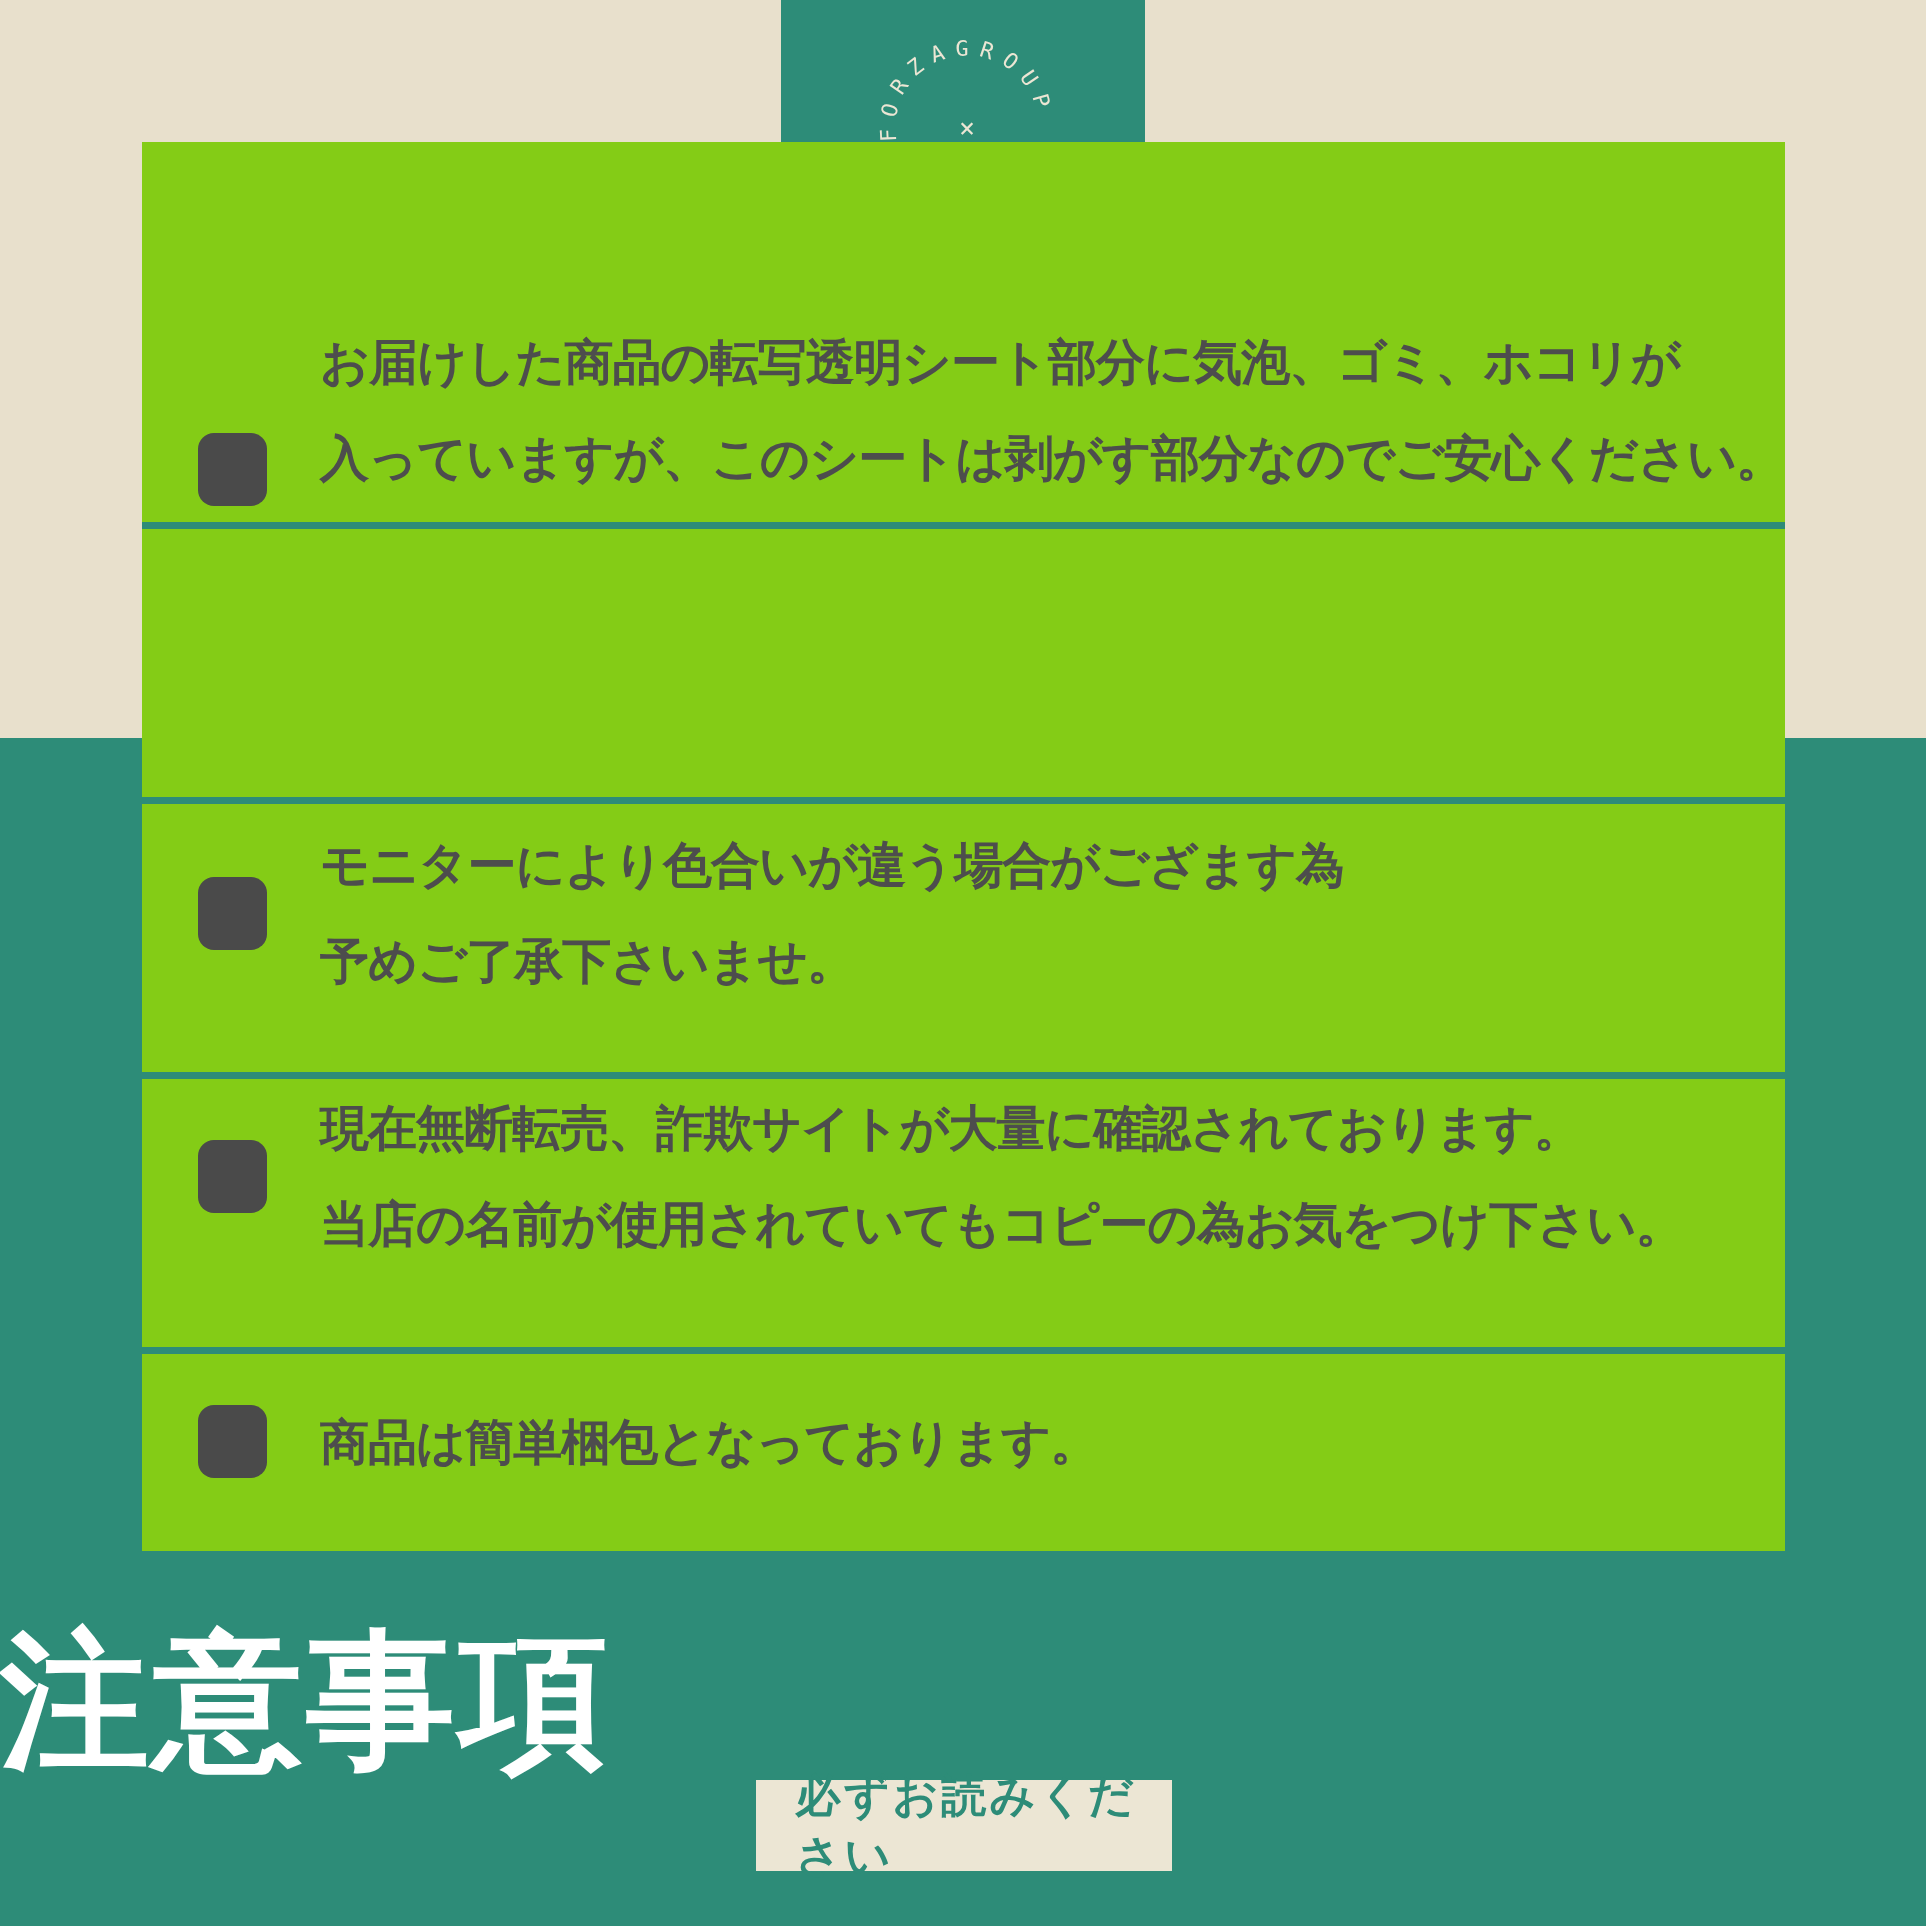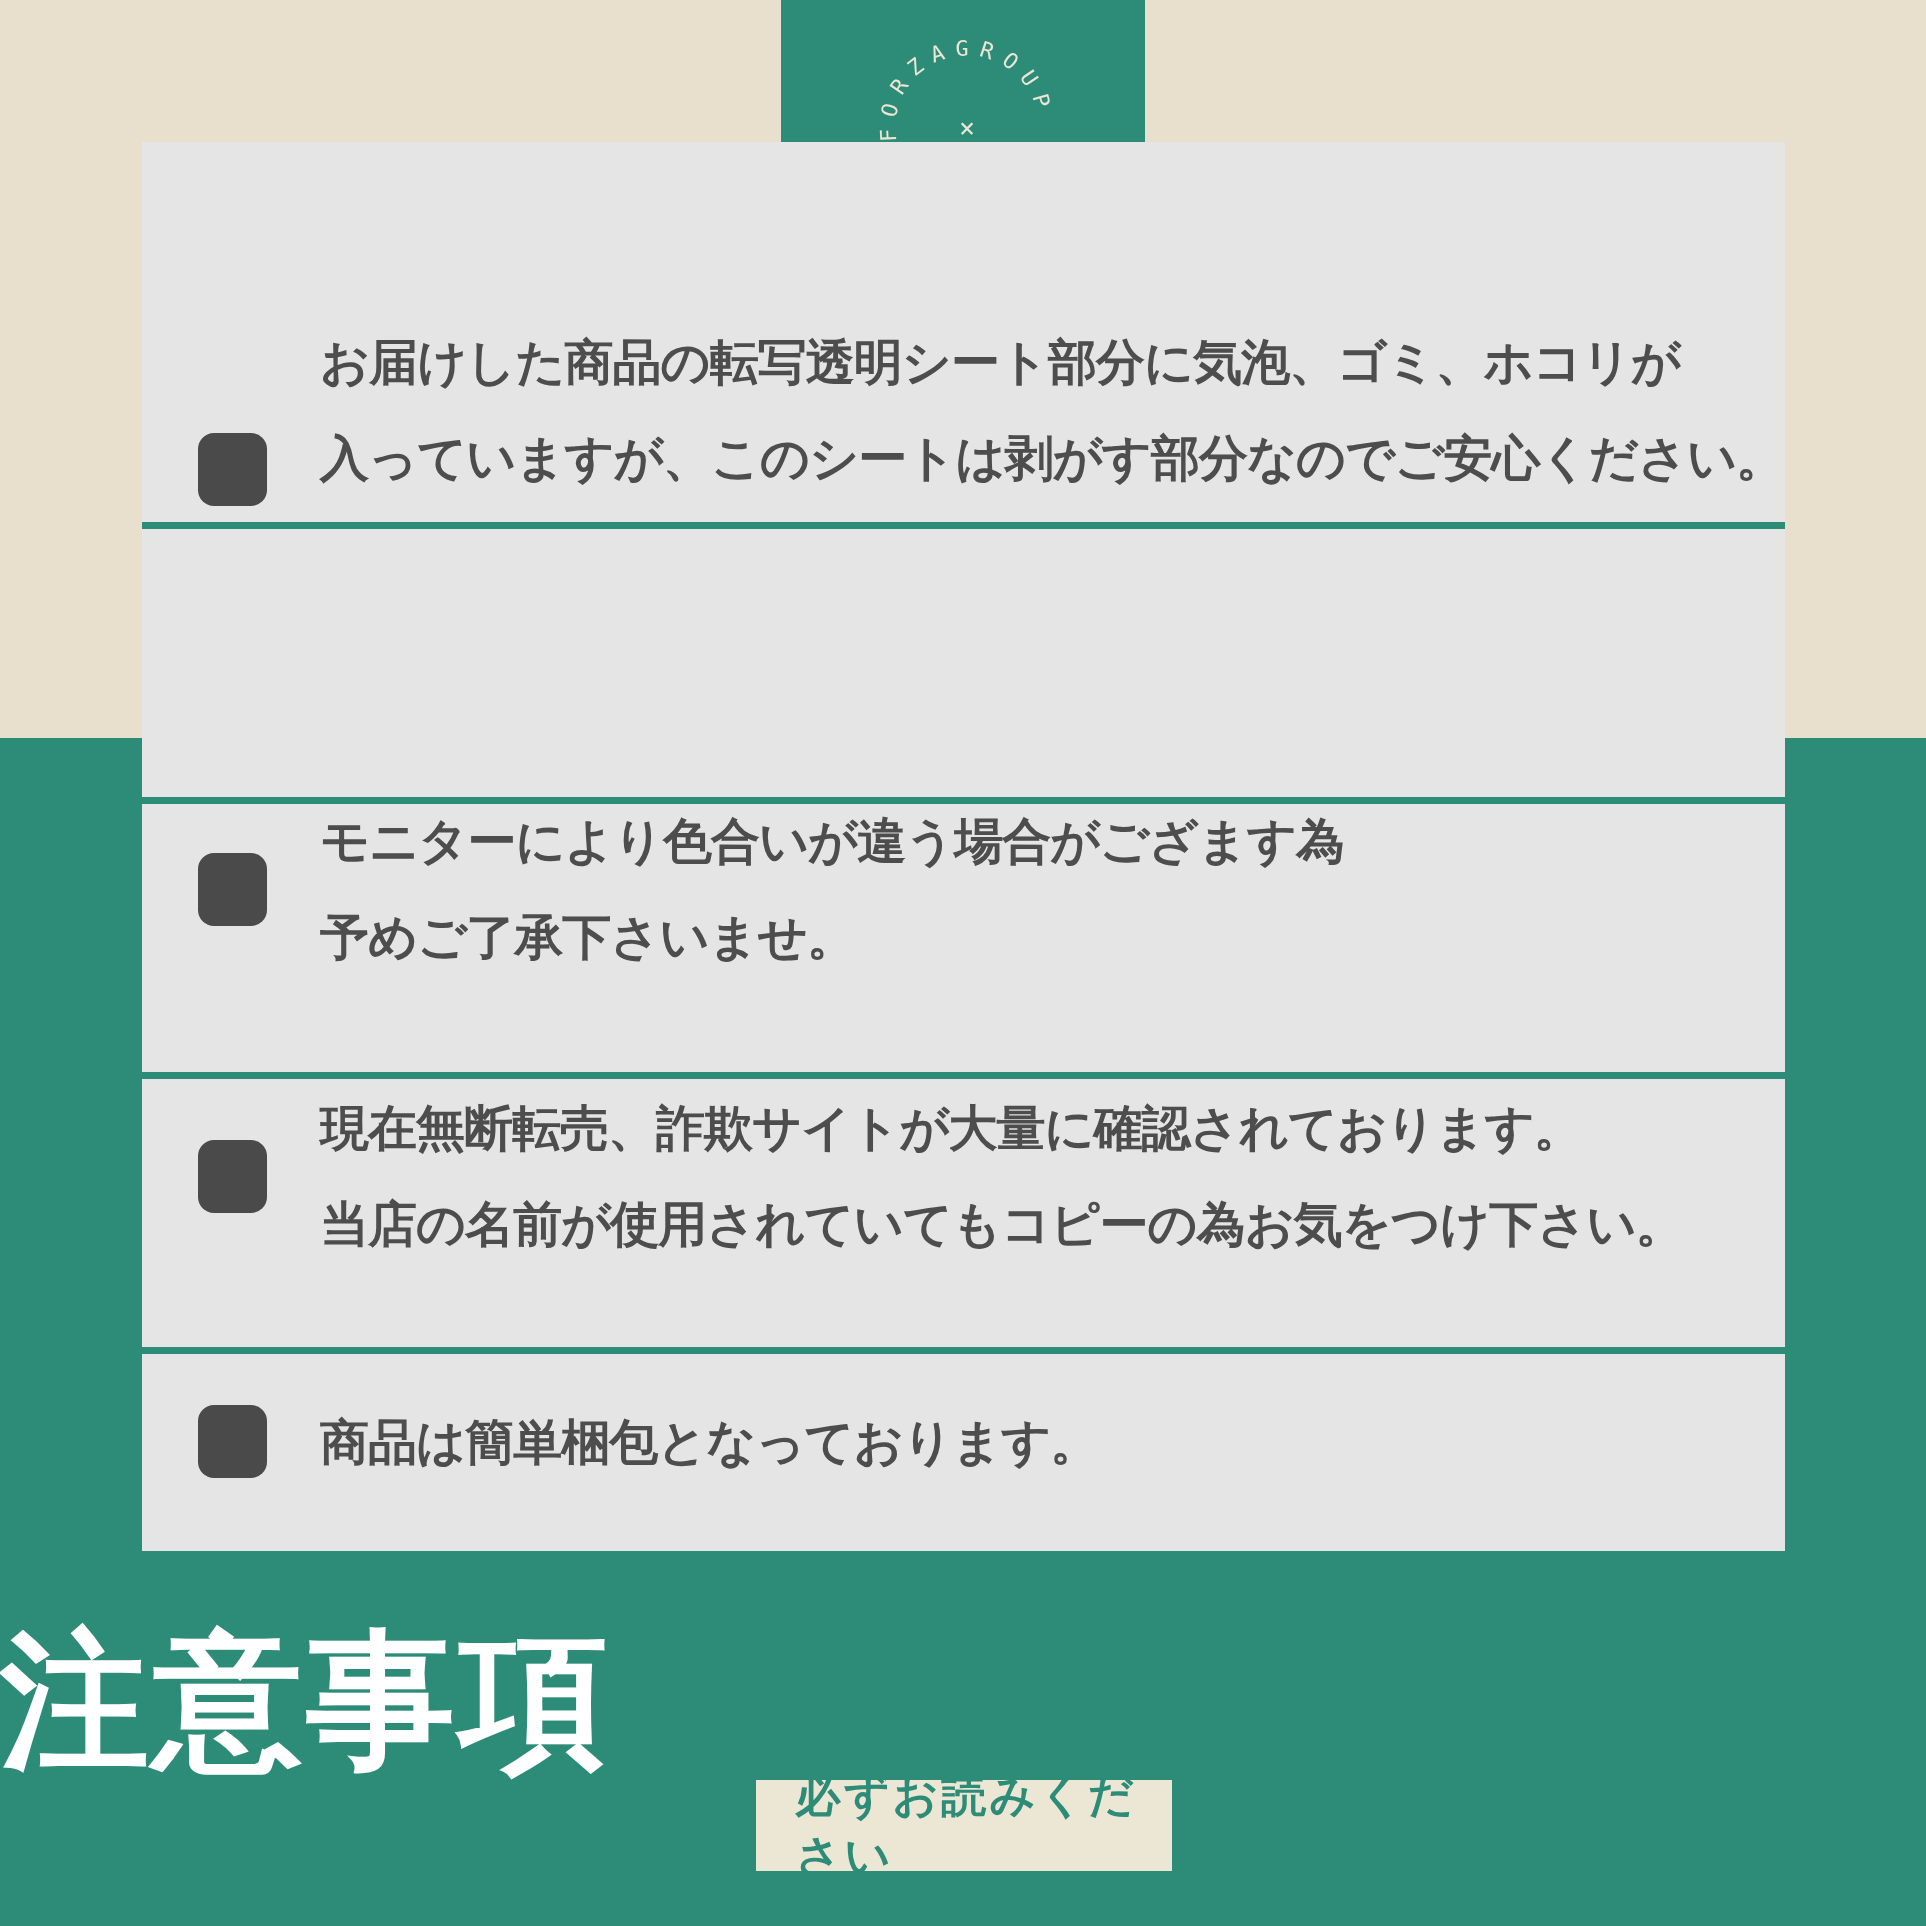--- a/index.html
+++ b/index.html
@@ -37,21 +37,21 @@
     font-weight: 400;
   }
 
   
   .card {
     position: absolute;
     left: 142px;
     top: 142px;
     width: 1643px;
     height: 1409px;
-    background: #e5e5e5;
+    background: #84cc16;
   }
 
   .divider {
     position: absolute;
     left: 0; right: 0;
     height: 7px;
     background: #2d8c78;
   }
   .divider.d1 { top: 380px; }
   .divider.d2 { top: 655px; }
@@ -62,21 +62,21 @@
     position: absolute;
     left: 0; right: 0;
     display: flex;
     align-items: center;
     padding-left: 56px;
     box-sizing: border-box;
     gap: 53px;
   }
   .section.s1 { top: 0px;    height: 380px; align-items: flex-end; padding-bottom: 16px; }
   .section.s2 { top: 387px;  height: 268px; }
-  .section.s3 { top: 646px;  height: 202px; }
+  .section.s3 { top: 670px;  height: 202px; }
   .section.s4 { top: 937px;  height: 194px; }
   .section.s5 { top: 1212px; height: 175px; }
 
   .checkbox {
     flex: 0 0 auto;
     width: 69px;
     height: 73px;
     background: #4a4a4a;
     border-radius: 16px;
   }

